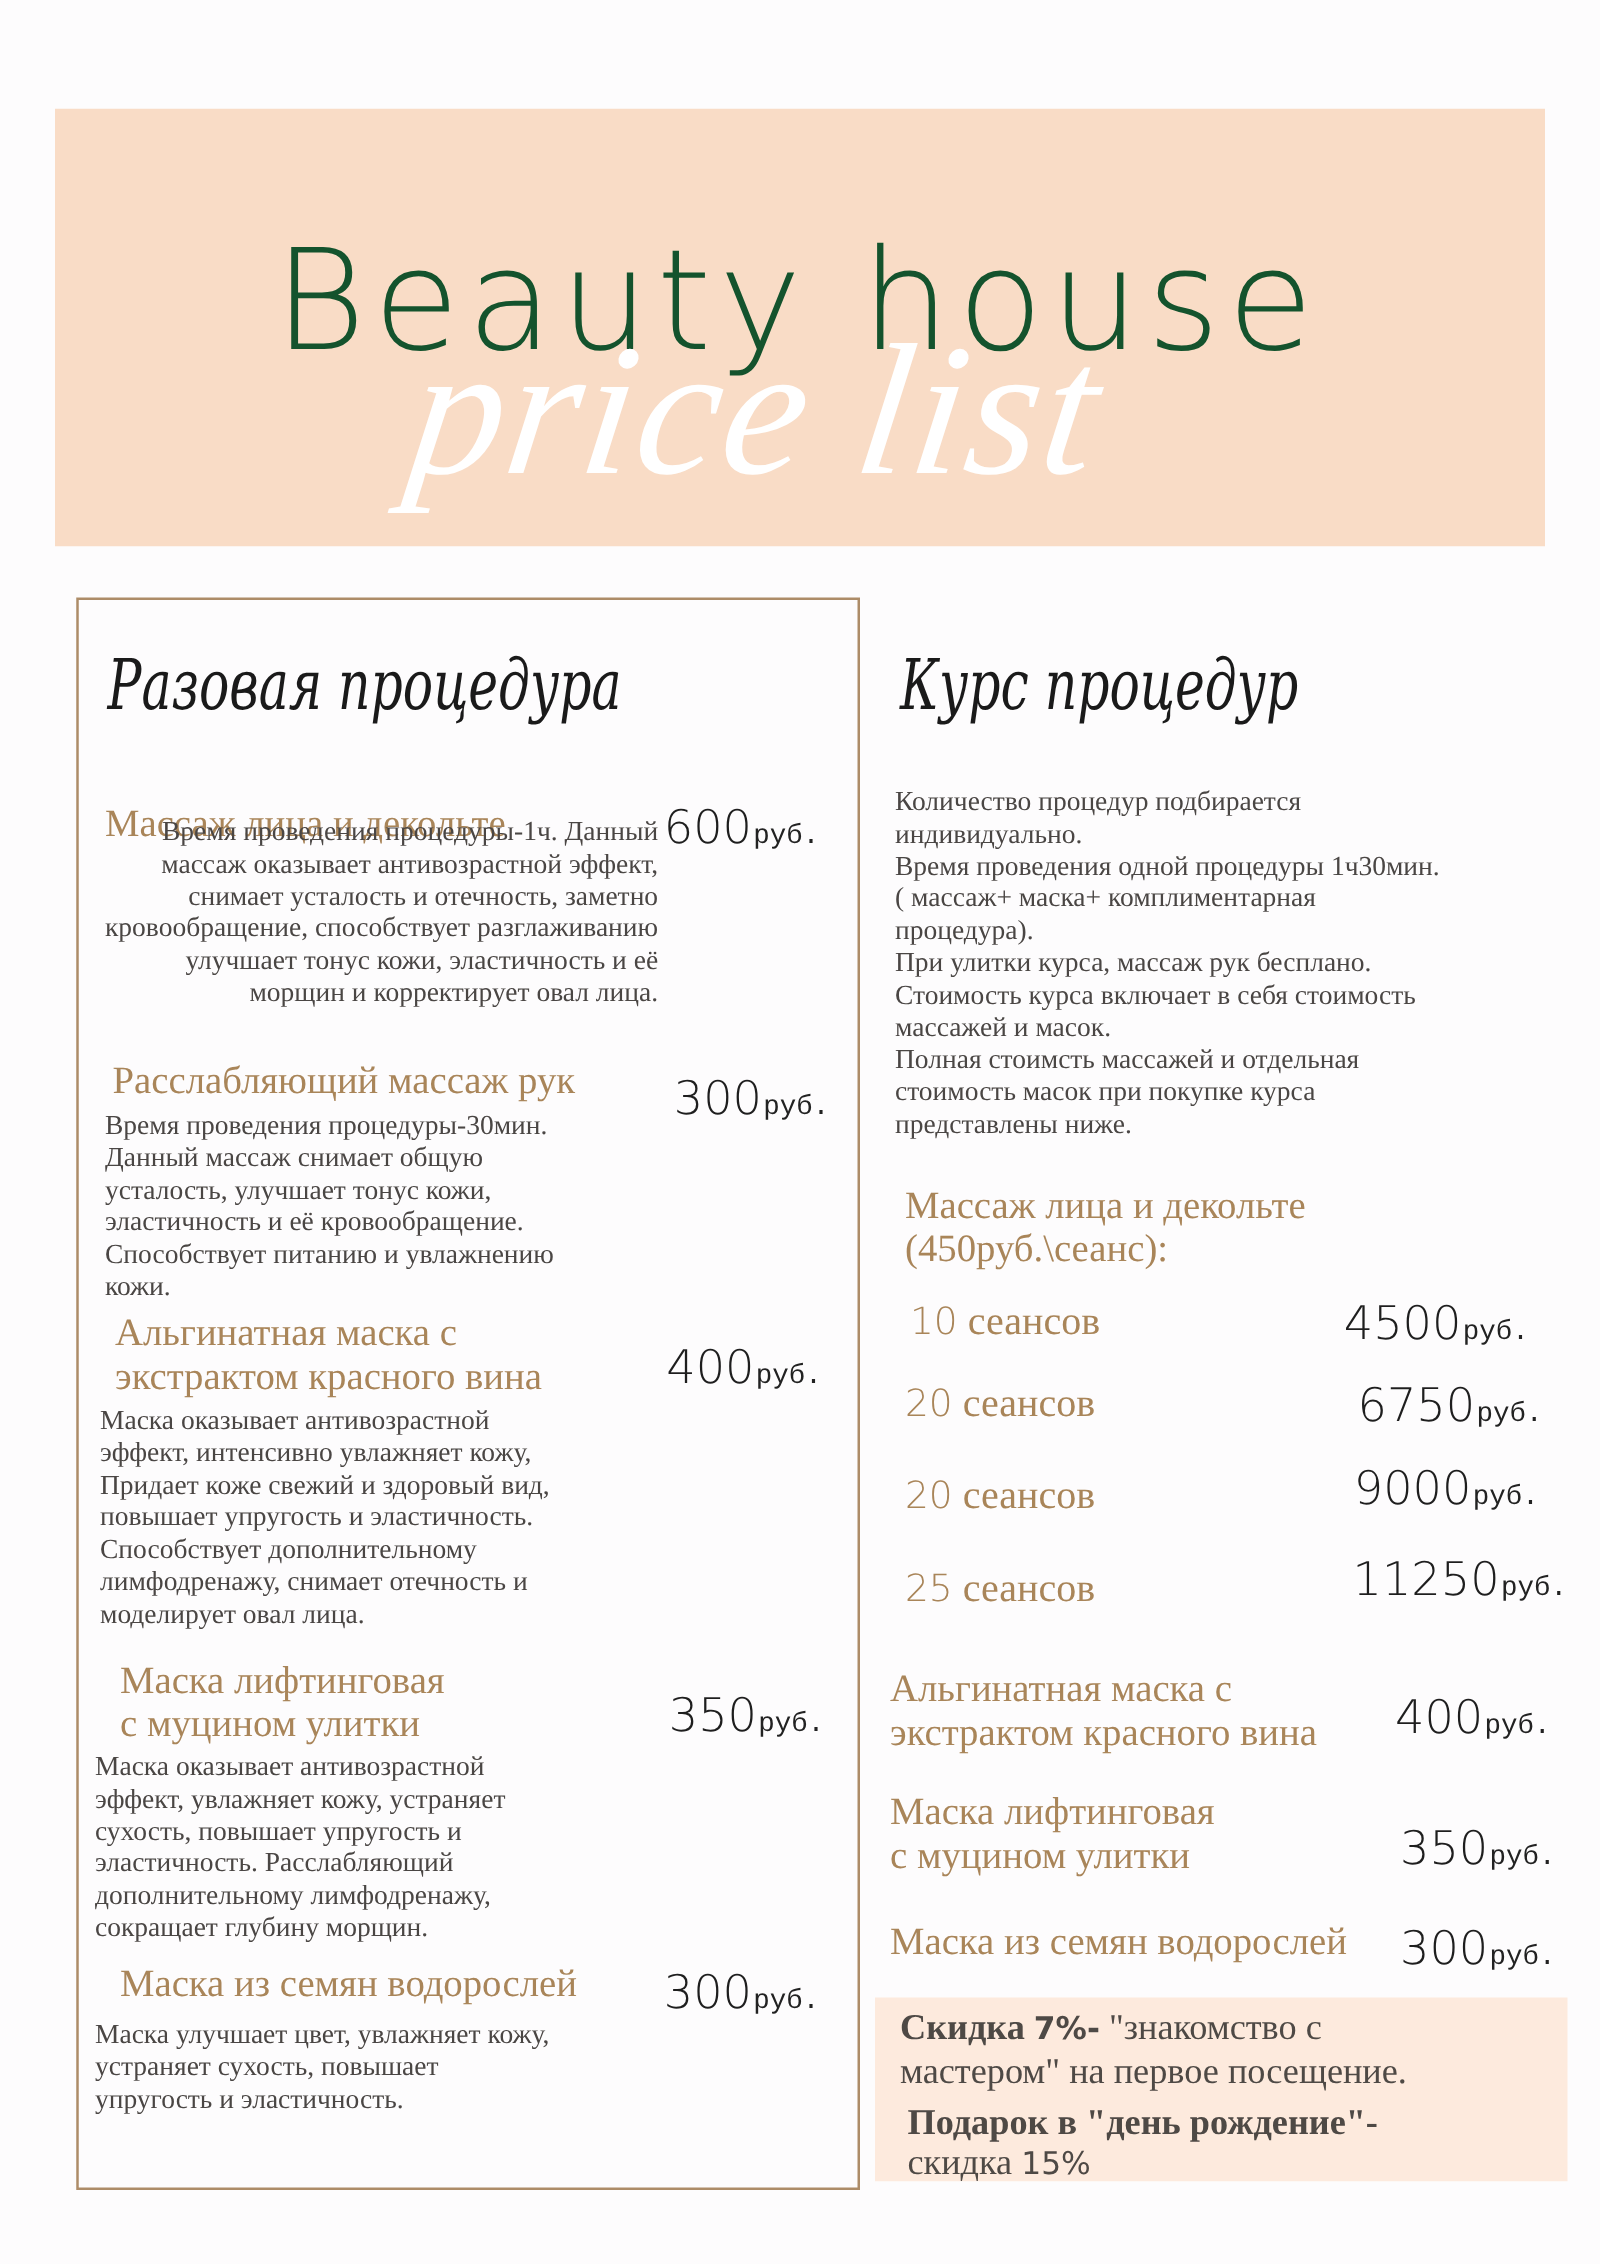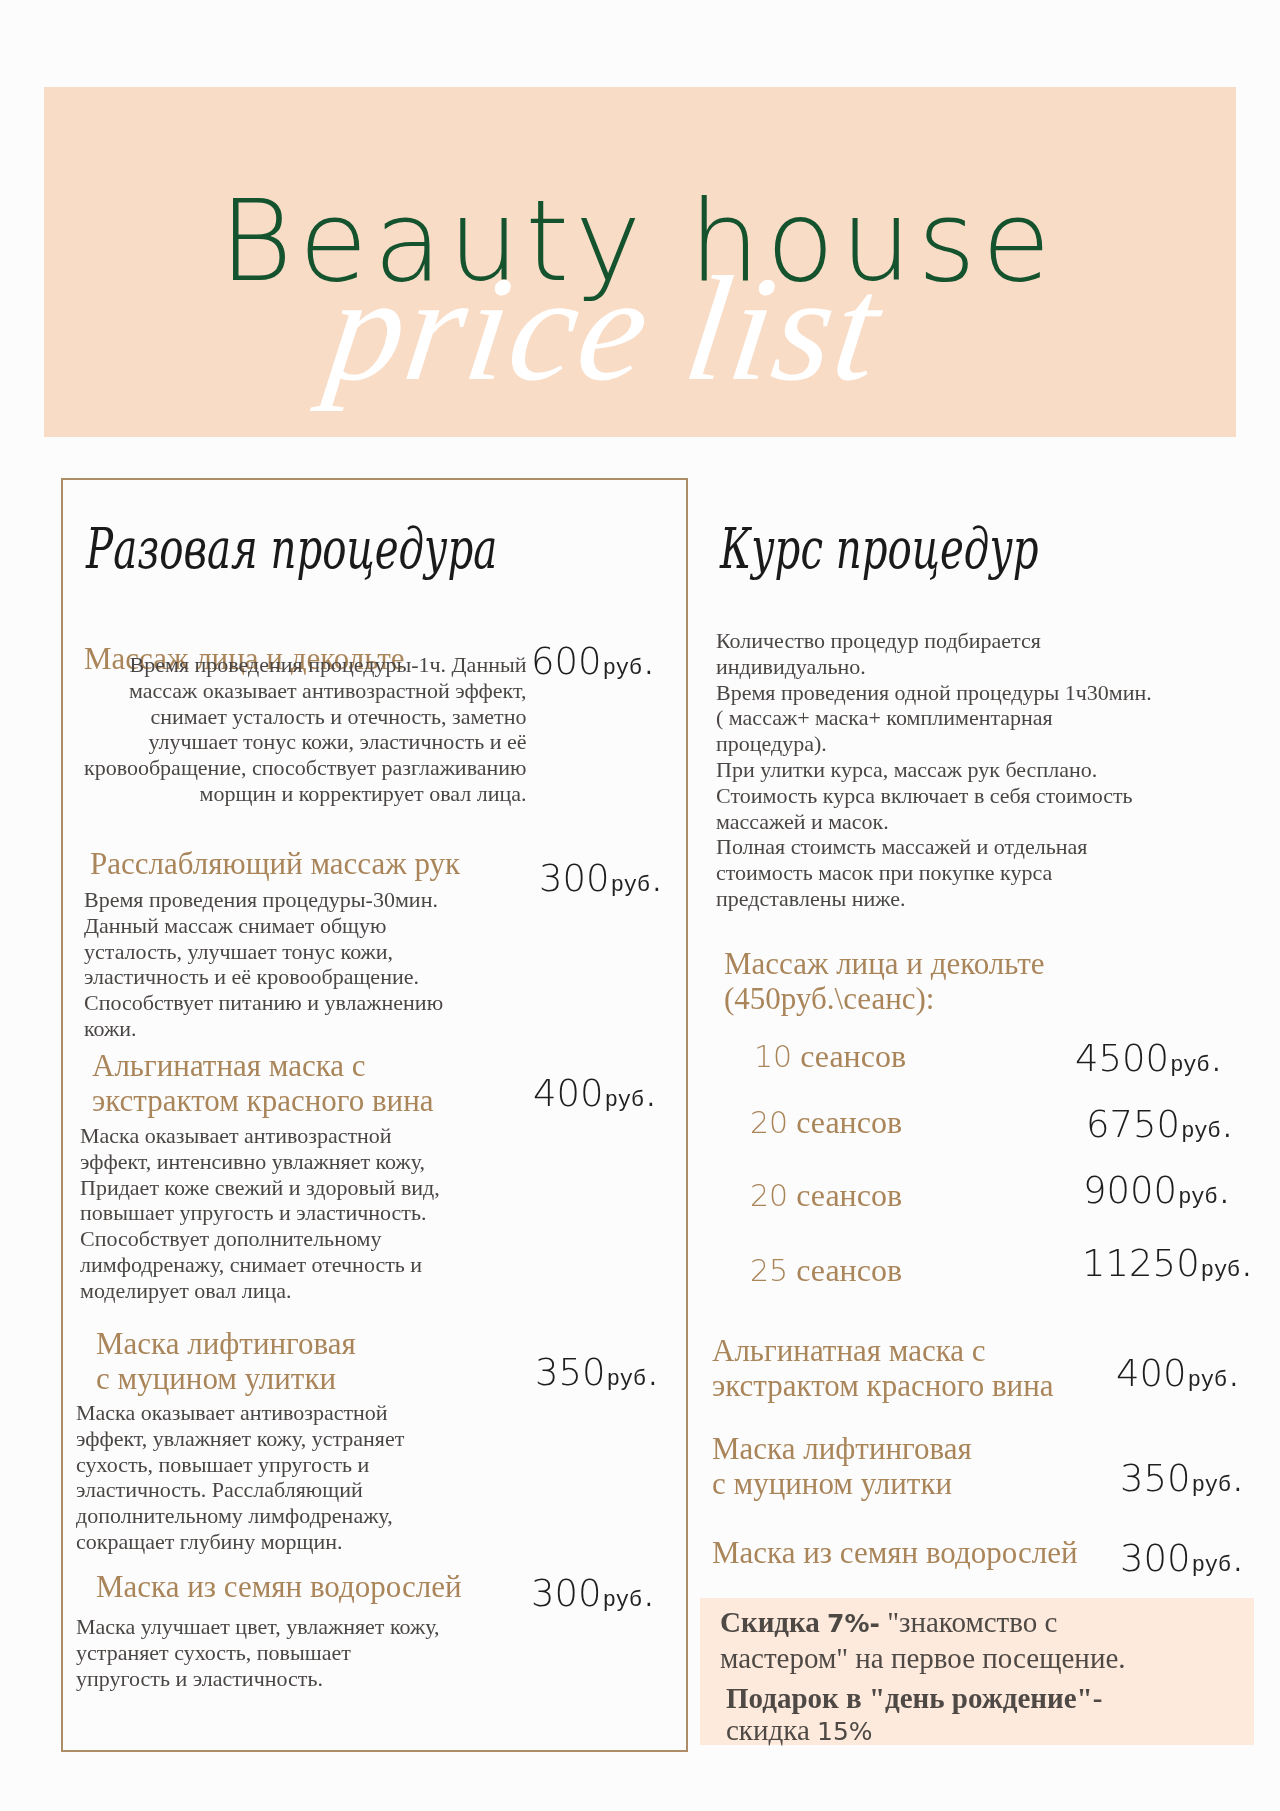--- a/index.html
+++ b/index.html
@@ -55,21 +55,21 @@
     position: absolute; left: 716px; top: 628px; font-size: 22px; line-height: 25.8px;
     color: #4a4644; white-space: nowrap;
   }
   .course-group-title {
     position: absolute; left: 724px; top: 946px; font-size: 31px; line-height: 35px;
     color: #a98559; white-space: nowrap;
   }
   .session-label {
     position: absolute; font-size: 32px; color: #a98559; white-space: nowrap; line-height: 1;
   }
-  .session-label .num { font-family: "DejaVu Sans", sans-serif; font-weight: 300; font-size: 30px; margin-left: 26px; }
+  .session-label .num { font-family: "DejaVu Sans", sans-serif; font-weight: 300; font-size: 30px; }
 
   .promo-box {
     position: absolute; left: 700px; top: 1598px; width: 554px; height: 147px;
     background: #fdeadd;
   }
   .promo-text {
     position: absolute; font-size: 29px; line-height: 34px; color: #4e4945; white-space: nowrap;
   }
   .promo-text b { color: #4e4945; }
   .promo-text .sans { font-family: "DejaVu Sans", sans-serif; font-size: 25px; font-weight: 700; }
@@ -86,22 +86,22 @@
 <div class="left-box"></div>
 
 <div class="script-heading" style="left:86px; top:516px;">Разовая процедура</div>
 
 <div class="item-title" style="left:84px; top:641px;">Массаж лица и декольте</div>
 <div class="item-price" style="left:531px; top:643px;"><span>600</span><span class="cur">руб.</span></div>
 <div class="item-desc" style="left:84px; top:652px;text-align:right;">
   <div>Время проведения процедуры-1ч. Данный</div>
   <div>массаж оказывает антивозрастной эффект,</div>
   <div>снимает усталость и отечность, заметно</div>
+  <div>кровообращение, способствует разглаживанию</div>
   <div>улучшает тонус кожи, эластичность и её</div>
-  <div>кровообращение, способствует разглаживанию</div>
   <div>морщин и корректирует овал лица.</div>
 </div>
 
 <div class="item-title" style="left:90px; top:846px;">Расслабляющий массаж рук</div>
 <div class="item-price" style="left:539px; top:860px;"><span>300</span><span class="cur">руб.</span></div>
 <div class="item-desc" style="left:84px; top:887px;">
   <div>Время проведения процедуры-30мин.</div>
   <div>Данный массаж снимает общую</div>
   <div>усталость, улучшает тонус кожи,</div>
   <div>эластичность и её кровообращение.</div>

